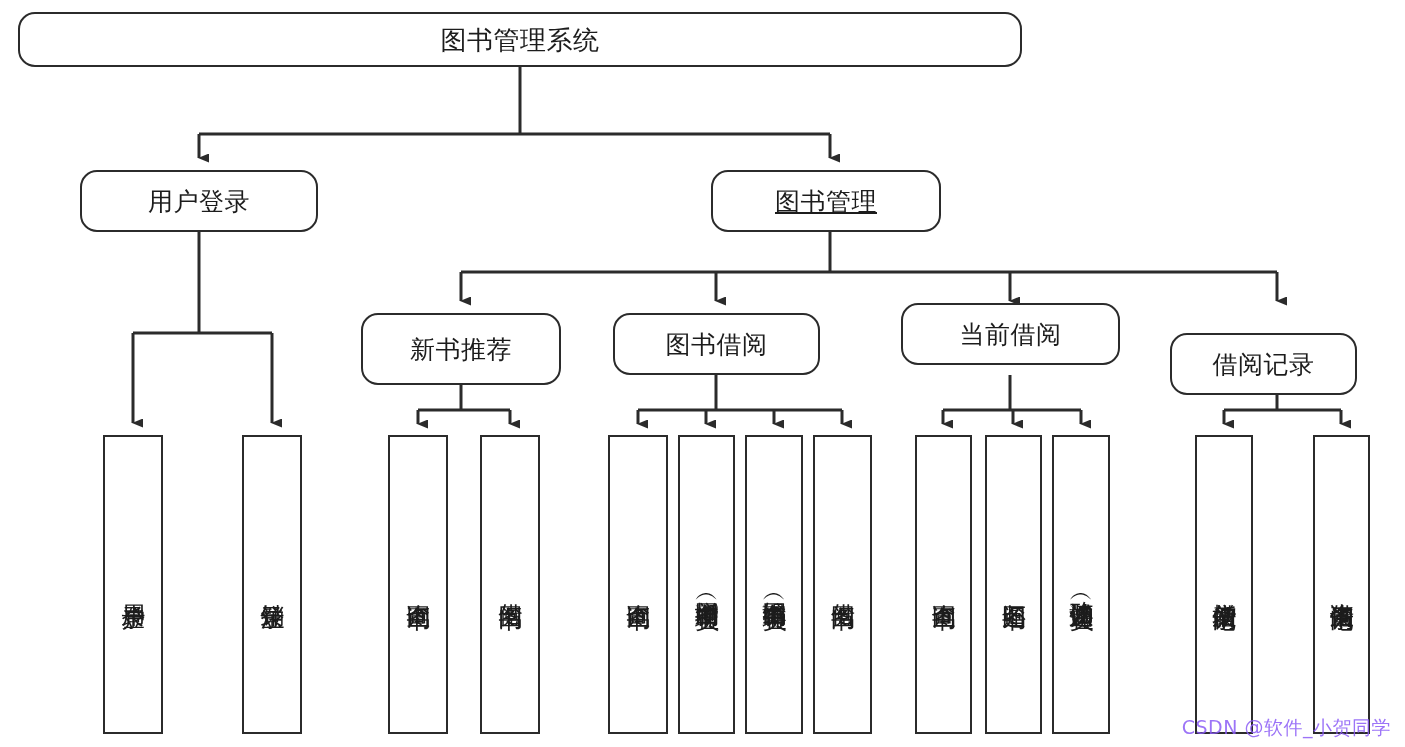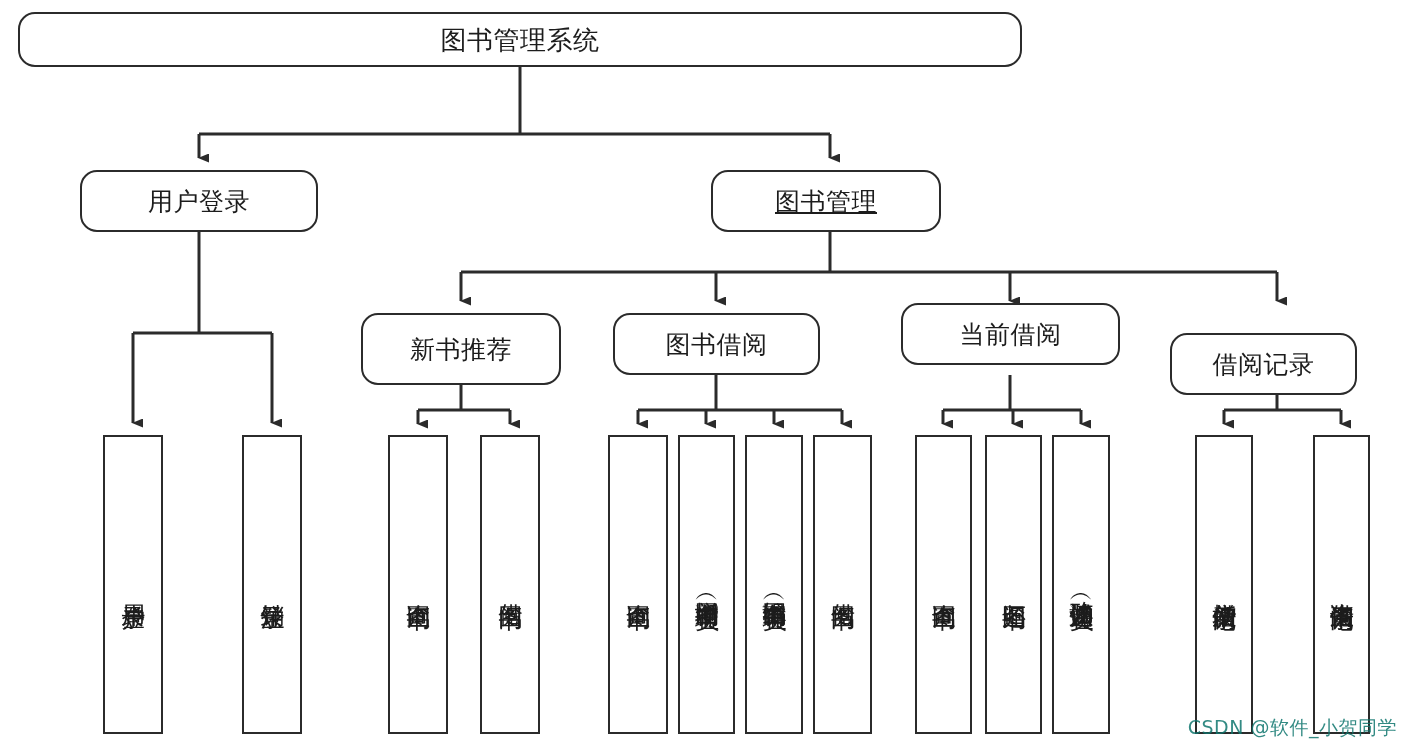--- a/index.html
+++ b/index.html
@@ -65,24 +65,24 @@
     margin-top: 62px;
   }
   .node.v.mid3 .lbl {
     margin-top: 8px;
   }
   .node.root {
     font-size: 26px;
   }
   #watermark {
     position: absolute;
-    right: 8px;
+    right: 14px;
     bottom: 6px;
     font-size: 19px;
-    color: #0f766e;
+    color: #8b5cf6;
     letter-spacing: 0.5px;
     white-space: nowrap;
     opacity: 0.85;
   }
 </style>
 </head>
 <body>
 
 <div id="canvas">
 

